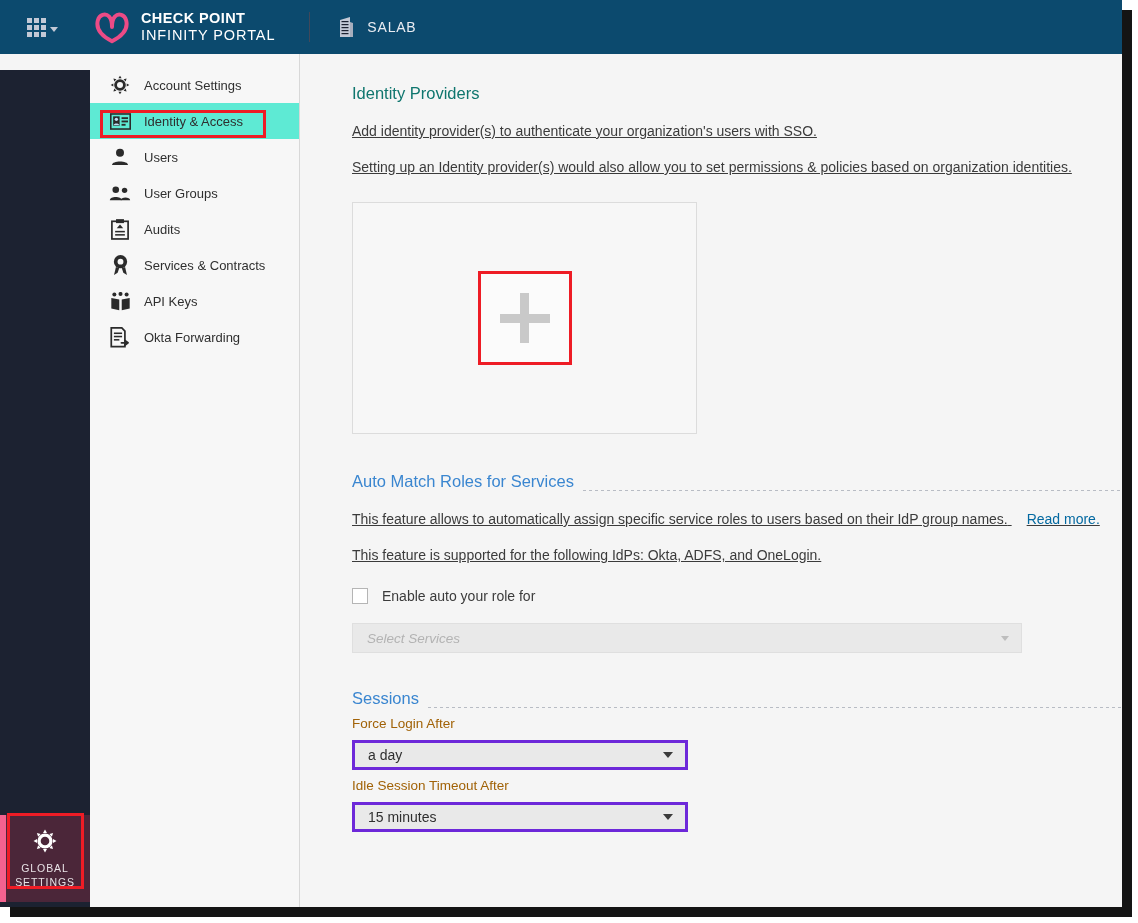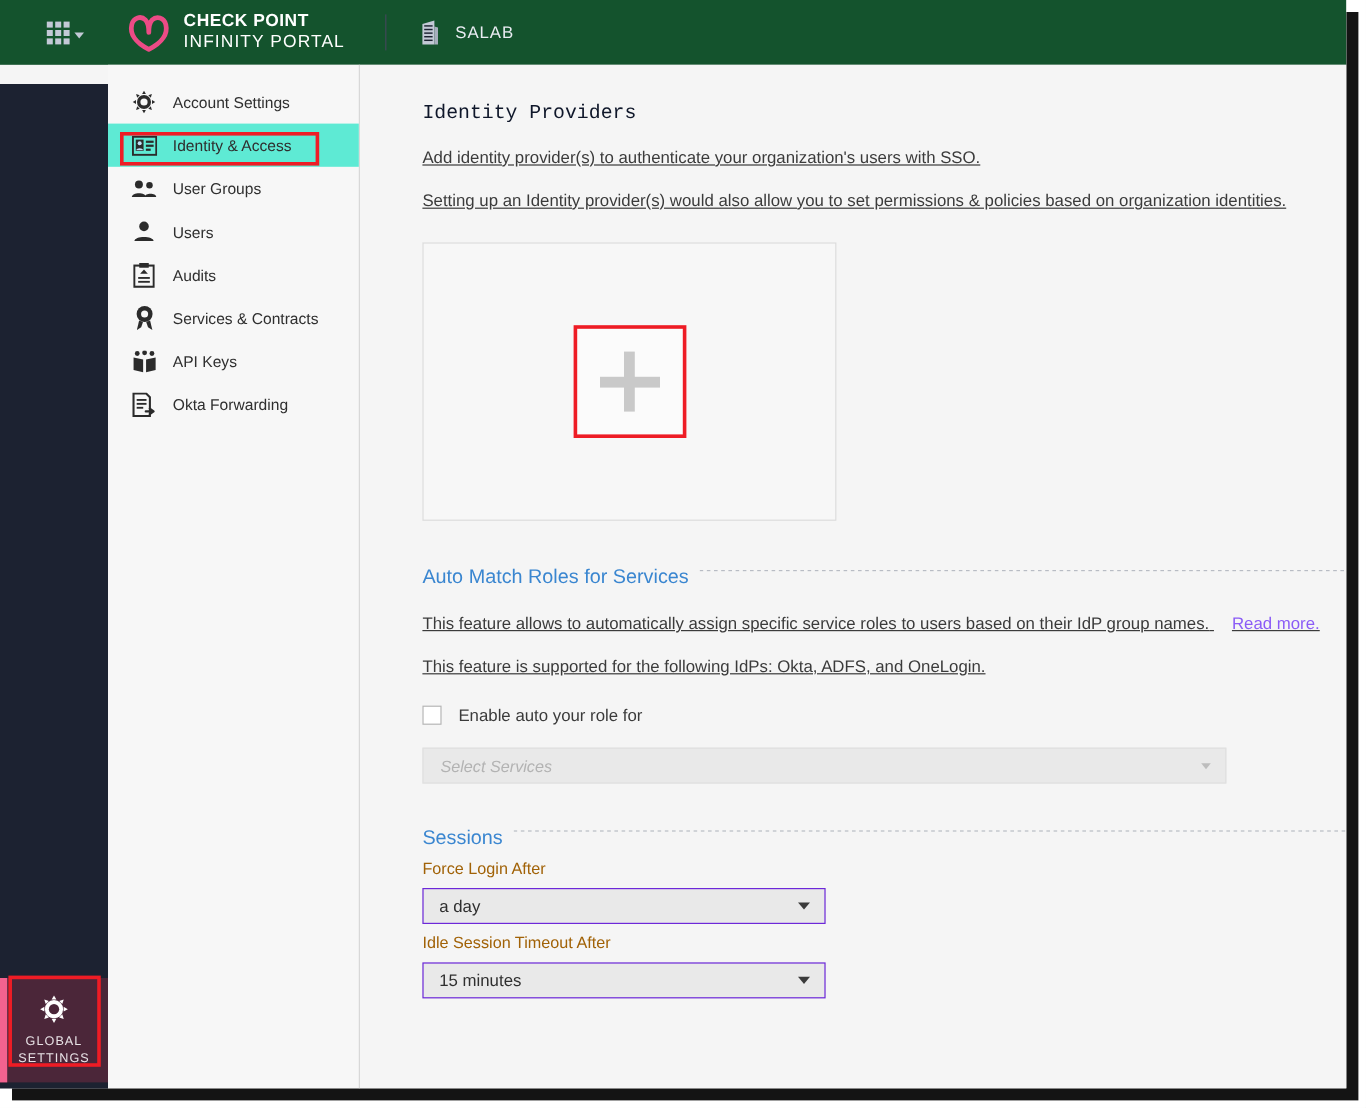--- a/index.html
+++ b/index.html
@@ -25,25 +25,24 @@
     box-shadow: 10px 10px 0 0 rgba(0,0,0,0.92);
     overflow: hidden;
   }
 
   
   .topbar {
     position: absolute;
     left: 0; top: 0;
     width: 1122px;
     height: 54px;
-    background: #14532d;
-    display: flex;
-    align-items: center;
-    box-sizing: border-box;
-    padding-left: 12px;
+    background: #0c4a6e;
+    display: flex;
+    align-items: center;
+    box-sizing: border-box;
   }
   .grid-btn {
     display: flex;
     align-items: center;
     margin-left: 27px;
     cursor: pointer;
   }
   .grid-9 {
     display: grid;
     grid-template-columns: repeat(3, 5px);
@@ -173,47 +172,46 @@
     left: 300px; top: 54px;
     width: 822px;
     height: 853px;
     background: #f5f5f5;
     overflow: hidden;
   }
   .content-inner { padding: 30px 0 0 52px; }
 
   .section-head {
     display: flex;
-    align-items: flex-start;
+    align-items: flex-end;
     font-size: 16.5px;
     color: #3a86d0;
     margin-bottom: 0;
   }
   .section-head .txt { white-space: nowrap; }
   .section-head .dots {
     flex: 1 1 auto;
     height: 1px;
     margin-left: 9px;
     margin-top: 3px;
     background-image: linear-gradient(to right, #b8bcc4 0 3px, transparent 3px 6px);
     background-size: 6px 1px;
     background-repeat: repeat-x;
   }
   .plain-title {
     font-size: 16.5px;
-    color: #0f172a;
-    font-family: Liberation Mono, monospace;
+    color: #0f766e;
   }
   .para {
     font-size: 14px;
     color: #3b3b3b;
     margin-top: 20px;
     text-decoration: underline;
   }
-  .para a { color: #8b5cf6; text-decoration: none; padding-left: 15px; }
+  .para a { color: #0369a1; text-decoration: none; padding-left: 15px; }
 
   .idp-card {
     margin-top: 27px;
     width: 345px;
     height: 232px;
     background: #f7f7f7;
     border: 1px solid #dcdcdc;
     box-sizing: border-box;
     position: relative;
   }
@@ -295,21 +293,21 @@
   .field-label {
     font-size: 13.5px;
     color: #a16207;
     margin-top: 8px;
   }
   .select-md {
     margin-top: 9px;
     width: 336px;
     height: 30px;
     background: #e9e9e9;
-    border: 1px solid #6d28d9;
+    border: 3px solid #6d28d9;
     box-sizing: border-box;
     display: flex;
     align-items: center;
     justify-content: space-between;
     padding: 0 12px 0 13px;
     font-size: 14px;
     color: #2f2f2f;
     cursor: pointer;
   }
   .sec-sessions { margin-top: 36px; }
@@ -424,38 +422,38 @@
               <rect x="13.2" y="4.6" width="7.4" height="2.1" fill="#2b2b2b"></rect>
               <rect x="13.2" y="8.4" width="7.4" height="2.1" fill="#2b2b2b"></rect>
               <rect x="13.2" y="12.2" width="4.6" height="2.1" fill="#2b2b2b"></rect>
             </svg>
           </span>
           <span class="menu-label">Identity &amp; Access</span>
         </div>
 
         <div class="menu-item">
           <span class="menu-icon">
+            <svg width="20" height="20" viewBox="0 0 24 24">
+              <circle cx="12" cy="6.8" r="4.8" fill="#2b2b2b"></circle>
+              <path d="M2.4 21.5 c0-5.6 19.2-5.6 19.2 0 Z" fill="#2b2b2b"></path>
+            </svg>
+          </span>
+          <span class="menu-label">Users</span>
+        </div>
+
+        <div class="menu-item">
+          <span class="menu-icon">
             <svg width="22" height="17" viewBox="0 0 26 19">
               <circle cx="8" cy="5" r="3.9" fill="#2b2b2b"></circle>
               <circle cx="18.4" cy="5.8" r="3.2" fill="#2b2b2b"></circle>
               <path d="M1 17.5 c0-5.2 14-5.2 14 0 Z" fill="#2b2b2b"></path>
               <path d="M13.8 17.5 c0-4.3 11.2-4.3 11.2 0 Z" fill="#2b2b2b"></path>
             </svg>
           </span>
           <span class="menu-label">User Groups</span>
-        </div>
-
-        <div class="menu-item">
-          <span class="menu-icon">
-            <svg width="20" height="20" viewBox="0 0 24 24">
-              <circle cx="12" cy="6.8" r="4.8" fill="#2b2b2b"></circle>
-              <path d="M2.4 21.5 c0-5.6 19.2-5.6 19.2 0 Z" fill="#2b2b2b"></path>
-            </svg>
-          </span>
-          <span class="menu-label">Users</span>
         </div>
 
         <div class="menu-item">
           <span class="menu-icon">
             <svg width="18" height="21" viewBox="0 0 20 23">
               <rect x="1" y="2.4" width="18" height="19.6" fill="none" stroke="#2b2b2b" stroke-width="1.9"></rect>
               <rect x="5.6" y="0" width="8.8" height="4.4" fill="#2b2b2b"></rect>
               <path d="M10 6 L13.6 10 L6.4 10 Z" fill="#2b2b2b"></path>
               <rect x="4.6" y="13" width="10.8" height="1.7" fill="#2b2b2b"></rect>
               <rect x="4.6" y="16.6" width="10.8" height="1.7" fill="#2b2b2b"></rect>

